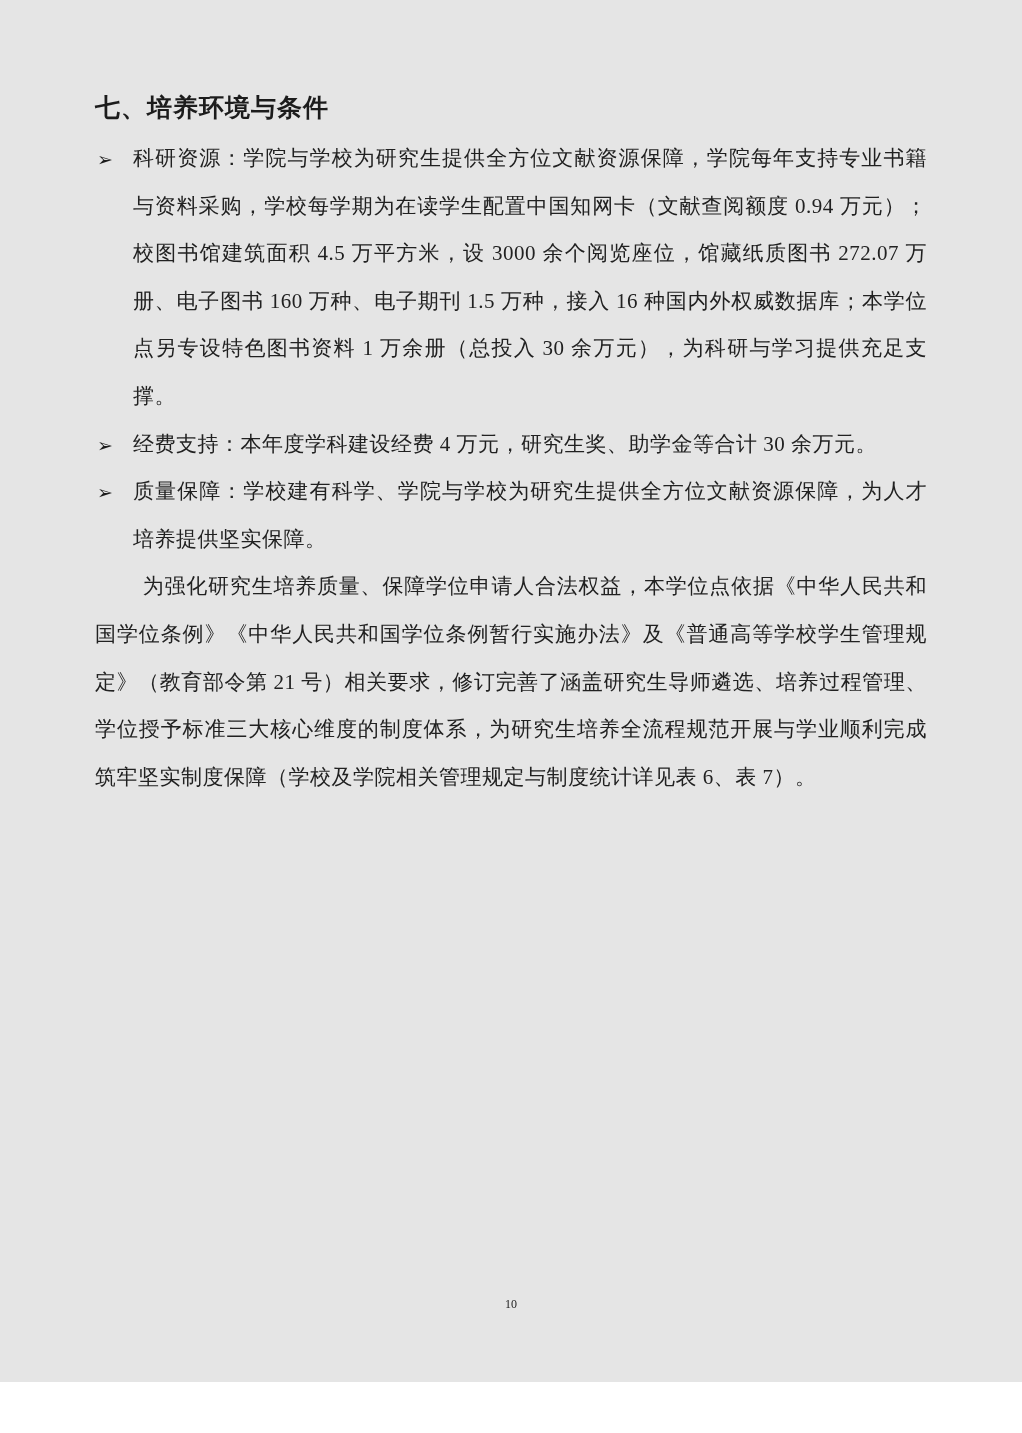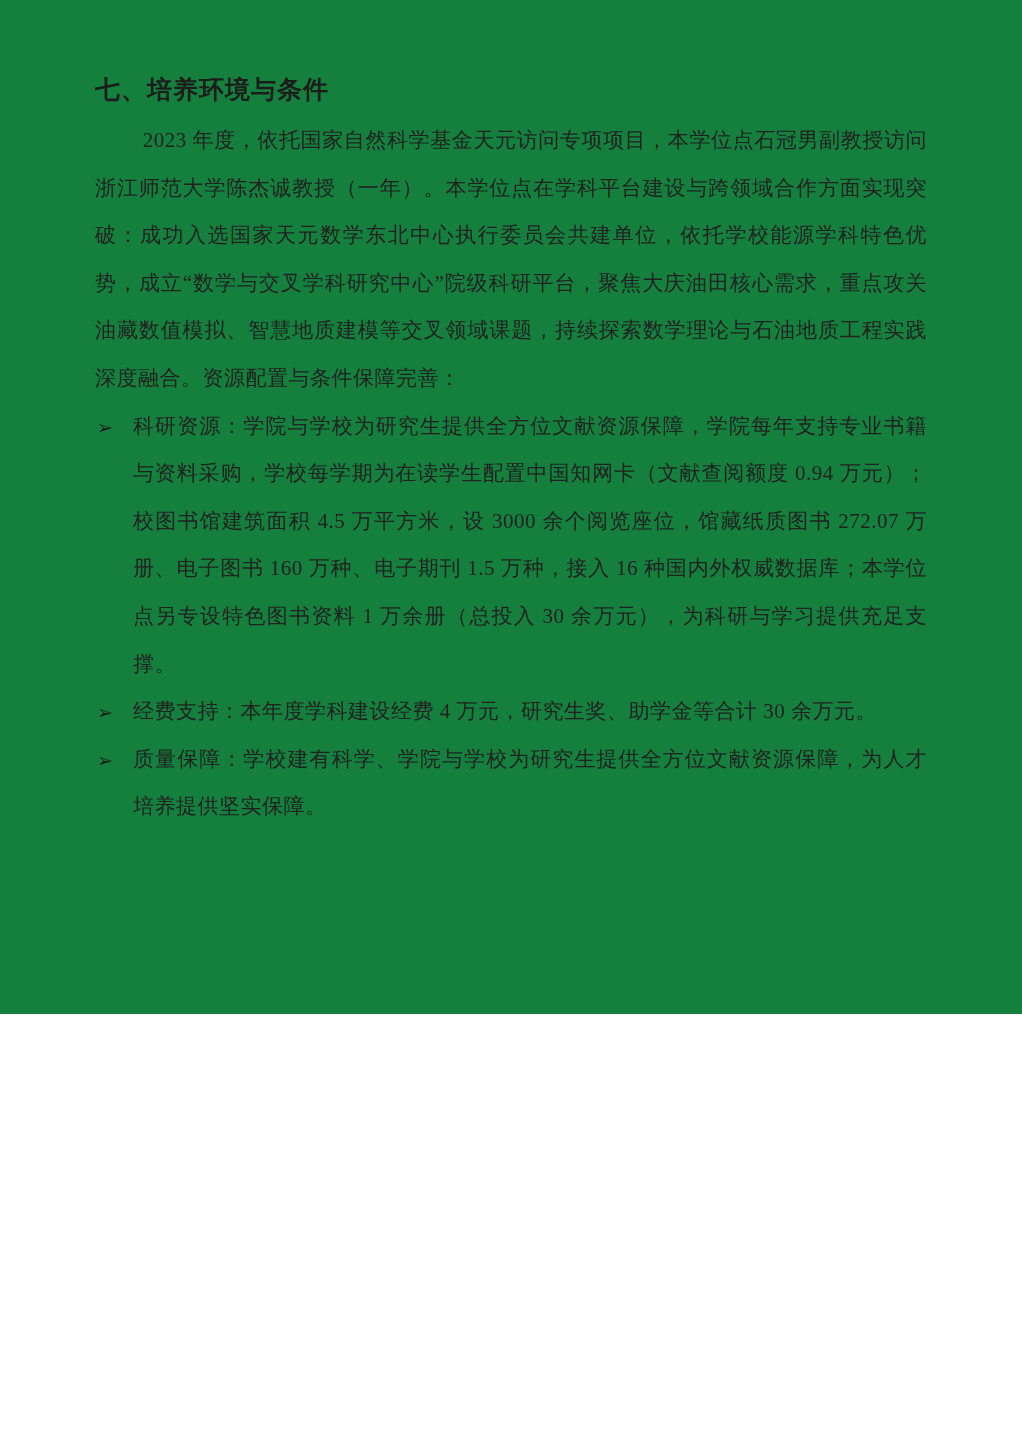--- a/index.html
+++ b/index.html
@@ -3,28 +3,28 @@
 <meta charset="utf-8">
 <style>
   html, body {
     margin: 0;
     padding: 0;
     background: #ffffff;
   }
   .page {
     position: relative;
     width: 1022px;
-    height: 1014px;
+    height: 1382px;
     margin: 0 auto;
-    background: #15803d;
+    background: #e5e5e5;
     overflow: hidden;
     font-family: "Liberation Serif", "DejaVu Serif", serif;
     color: #212121;
     box-sizing: border-box;
-    padding: 72px 95px 0 95px;
+    padding: 90px 95px 0 95px;
   }
   .section-heading {
     font-family: "Liberation Sans", "DejaVu Sans", sans-serif;
     font-weight: 700;
     font-size: 25px;
     line-height: 34px;
     color: #1c1c1c;
     margin: 0 0 11px 0;
     letter-spacing: 1px;
   }
@@ -71,34 +71,34 @@
     color: #1c1c1c;
   }
 </style>
 </head>
 <body>
 
 <div class="page">
 
   <h2 class="section-heading">七、培养环境与条件</h2>
 
-  <p class="body-paragraph">2023 年度，依托国家自然科学基金天元访问专项项目，本学位点石冠男副教授访问浙江师范大学陈杰诚教授（一年）。本学位点在学科平台建设与跨领域合作方面实现突破：成功入选国家天元数学东北中心执行委员会共建单位，依托学校能源学科特色优势，成立“数学与交叉学科研究中心”院级科研平台，聚焦大庆油田核心需求，重点攻关油藏数值模拟、智慧地质建模等交叉领域课题，持续探索数学理论与石油地质工程实践深度融合。资源配置与条件保障完善：</p>
 
   <ul class="arrow-list">
     <li>
       <span class="bullet-marker">➢</span>
       <span>科研资源：学院与学校为研究生提供全方位文献资源保障，学院每年支持专业书籍与资料采购，学校每学期为在读学生配置中国知网卡（文献查阅额度 0.94 万元）；校图书馆建筑面积 4.5 万平方米，设 3000 余个阅览座位，馆藏纸质图书 272.07 万册、电子图书 160 万种、电子期刊 1.5 万种，接入 16 种国内外权威数据库；本学位点另专设特色图书资料 1 万余册（总投入 30 余万元），为科研与学习提供充足支撑。</span>
     </li>
     <li>
       <span class="bullet-marker">➢</span>
       <span>经费支持：本年度学科建设经费 4 万元，研究生奖、助学金等合计 30 余万元。</span>
     </li>
     <li>
       <span class="bullet-marker">➢</span>
       <span>质量保障：学校建有科学、学院与学校为研究生提供全方位文献资源保障，为人才培养提供坚实保障。</span>
     </li>
   </ul>
 
 
+  <p class="body-paragraph">为强化研究生培养质量、保障学位申请人合法权益，本学位点依据《中华人民共和国学位条例》《中华人民共和国学位条例暂行实施办法》及《普通高等学校学生管理规定》（教育部令第 21 号）相关要求，修订完善了涵盖研究生导师遴选、培养过程管理、学位授予标准三大核心维度的制度体系，为研究生培养全流程规范开展与学业顺利完成筑牢坚实制度保障（学校及学院相关管理规定与制度统计详见表 6、表 7）。</p>
 
   <div class="page-number">10</div>
 
 </div>
 
 </body></html>

